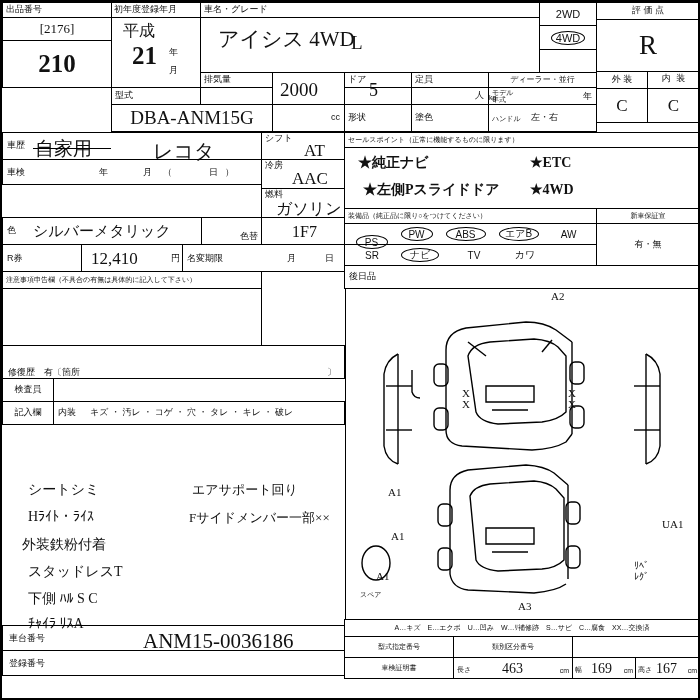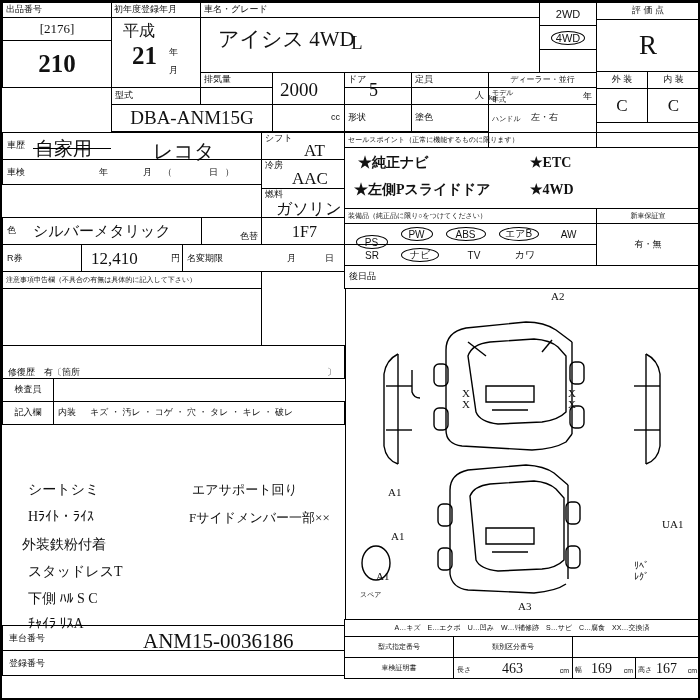--- a/index.html
+++ b/index.html
@@ -96,21 +96,21 @@
 
   <div class="b" style="left:594px;top:0;width:104px;height:18px;">
     <div class="ctr lbl" style="height:100%;">評 価 点</div>
   </div>
   <div class="b" style="left:594px;top:17px;width:104px;height:53px;">
     <div class="ctr hand" style="height:100%;font-size:27px;">R</div>
   </div>
   <div class="b" style="left:594px;top:69px;width:52px;height:18px;">
     <div class="ctr lbl" style="height:100%;">外 装</div>
   </div>
-  <div class="b" style="left:645px;top:69px;width:53px;height:18px;">
+  <div class="b" style="left:645px;top:69px;width:53px;height:18px;font-family:Liberation Mono, monospace;">
     <div class="ctr lbl" style="height:100%;">内 装</div>
   </div>
   <div class="b" style="left:594px;top:86px;width:52px;height:35px;">
     <div class="ctr hand" style="height:100%;font-size:17px;">C</div>
   </div>
   <div class="b" style="left:645px;top:86px;width:53px;height:35px;">
     <div class="ctr hand" style="height:100%;font-size:17px;">C</div>
   </div>
 
   <div class="b" style="left:109px;top:85px;width:90px;height:18px;">
@@ -146,21 +146,21 @@
   </div>
   <div class="hand" style="position:absolute;left:367px;top:78px;font-size:18px;">5</div>
 
   <div class="b" style="left:486px;top:70px;width:109px;height:16px;">
     <div class="lbl-s ctr" style="height:100%;">ディーラー・並行</div>
   </div>
   <div class="b" style="left:486px;top:85px;width:109px;height:18px;">
     <div class="tiny" style="position:absolute;left:3px;top:1px;line-height:1;">モデル<br>年式</div>
     <div class="lbl" style="position:absolute;right:4px;top:4px;">年</div>
   </div>
-  <div class="b" style="left:486px;top:102px;width:109px;height:44px;">
+  <div class="b" style="left:486px;top:102px;width:109px;height:28px;">
     <div class="tiny" style="position:absolute;left:3px;top:9px;">ハンドル</div>
     <div class="lbl" style="position:absolute;left:42px;top:8px;">左・右</div>
     <div class="tiny" style="position:absolute;left:-0px;top:-11px;">kg</div>
   </div>
 
   <div class="b" style="left:0;top:130px;width:260px;height:28px;">
     <div class="lbl" style="position:absolute;left:4px;top:8px;">車歴</div>
     <div class="hand" style="position:absolute;left:32px;top:3px;font-size:19px;">自家用</div>
     <div class="strike" style="left:30px;top:15px;width:78px;"></div>
     <div class="hand" style="position:absolute;left:150px;top:5px;font-size:20px;">レコタ</div>
@@ -217,21 +217,21 @@
     <div class="lbl" style="position:absolute;left:3px;top:1px;">燃料</div>
     <div class="hand" style="position:absolute;left:14px;top:10px;font-size:16px;">ガソリン</div>
   </div>
 
   <div class="b" style="left:342px;top:130px;width:356px;height:16px;">
     <div class="tiny lft" style="height:100%;padding-left:3px;">セールスポイント（正常に機能するものに限ります）</div>
   </div>
   <div class="b" style="left:342px;top:145px;width:356px;height:62px;">
     <div class="hand sp" style="position:absolute;left:13px;top:6px;">★純正ナビ</div>
     <div class="hand sp" style="position:absolute;left:185px;top:6px;">★ETC</div>
-    <div class="hand sp" style="position:absolute;left:9px;top:33px;">★左側Pスライドドア</div>
+    <div class="hand sp" style="position:absolute;left:18px;top:33px;">★左側Pスライドドア</div>
     <div class="hand sp" style="position:absolute;left:185px;top:33px;">★4WD</div>
   </div>
 
   <div class="b" style="left:342px;top:206px;width:253px;height:16px;">
     <div class="tiny lft" style="height:100%;padding-left:3px;">装備品（純正品に限り○をつけてください）</div>
   </div>
   <div class="b" style="left:594px;top:206px;width:104px;height:16px;">
     <div class="tiny ctr" style="height:100%;">新車保証宣</div>
   </div>
   <div class="b" style="left:342px;top:221px;width:253px;height:22px;">

